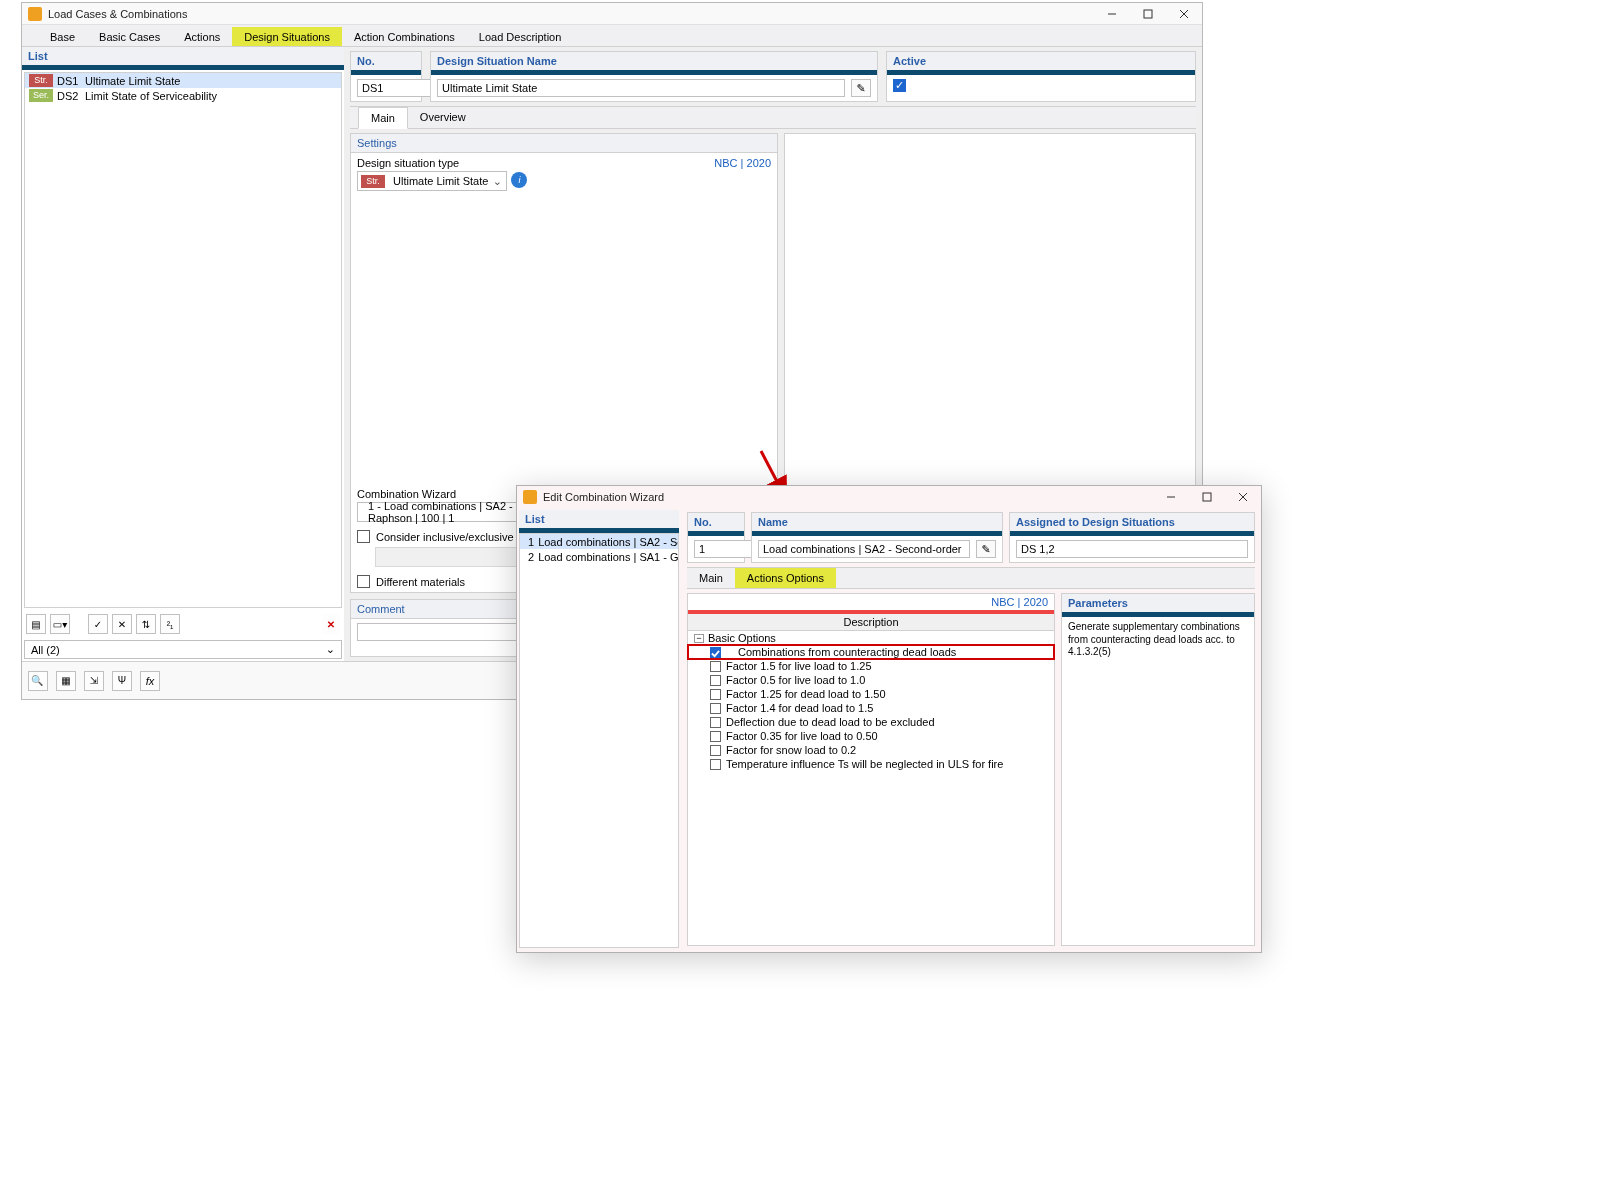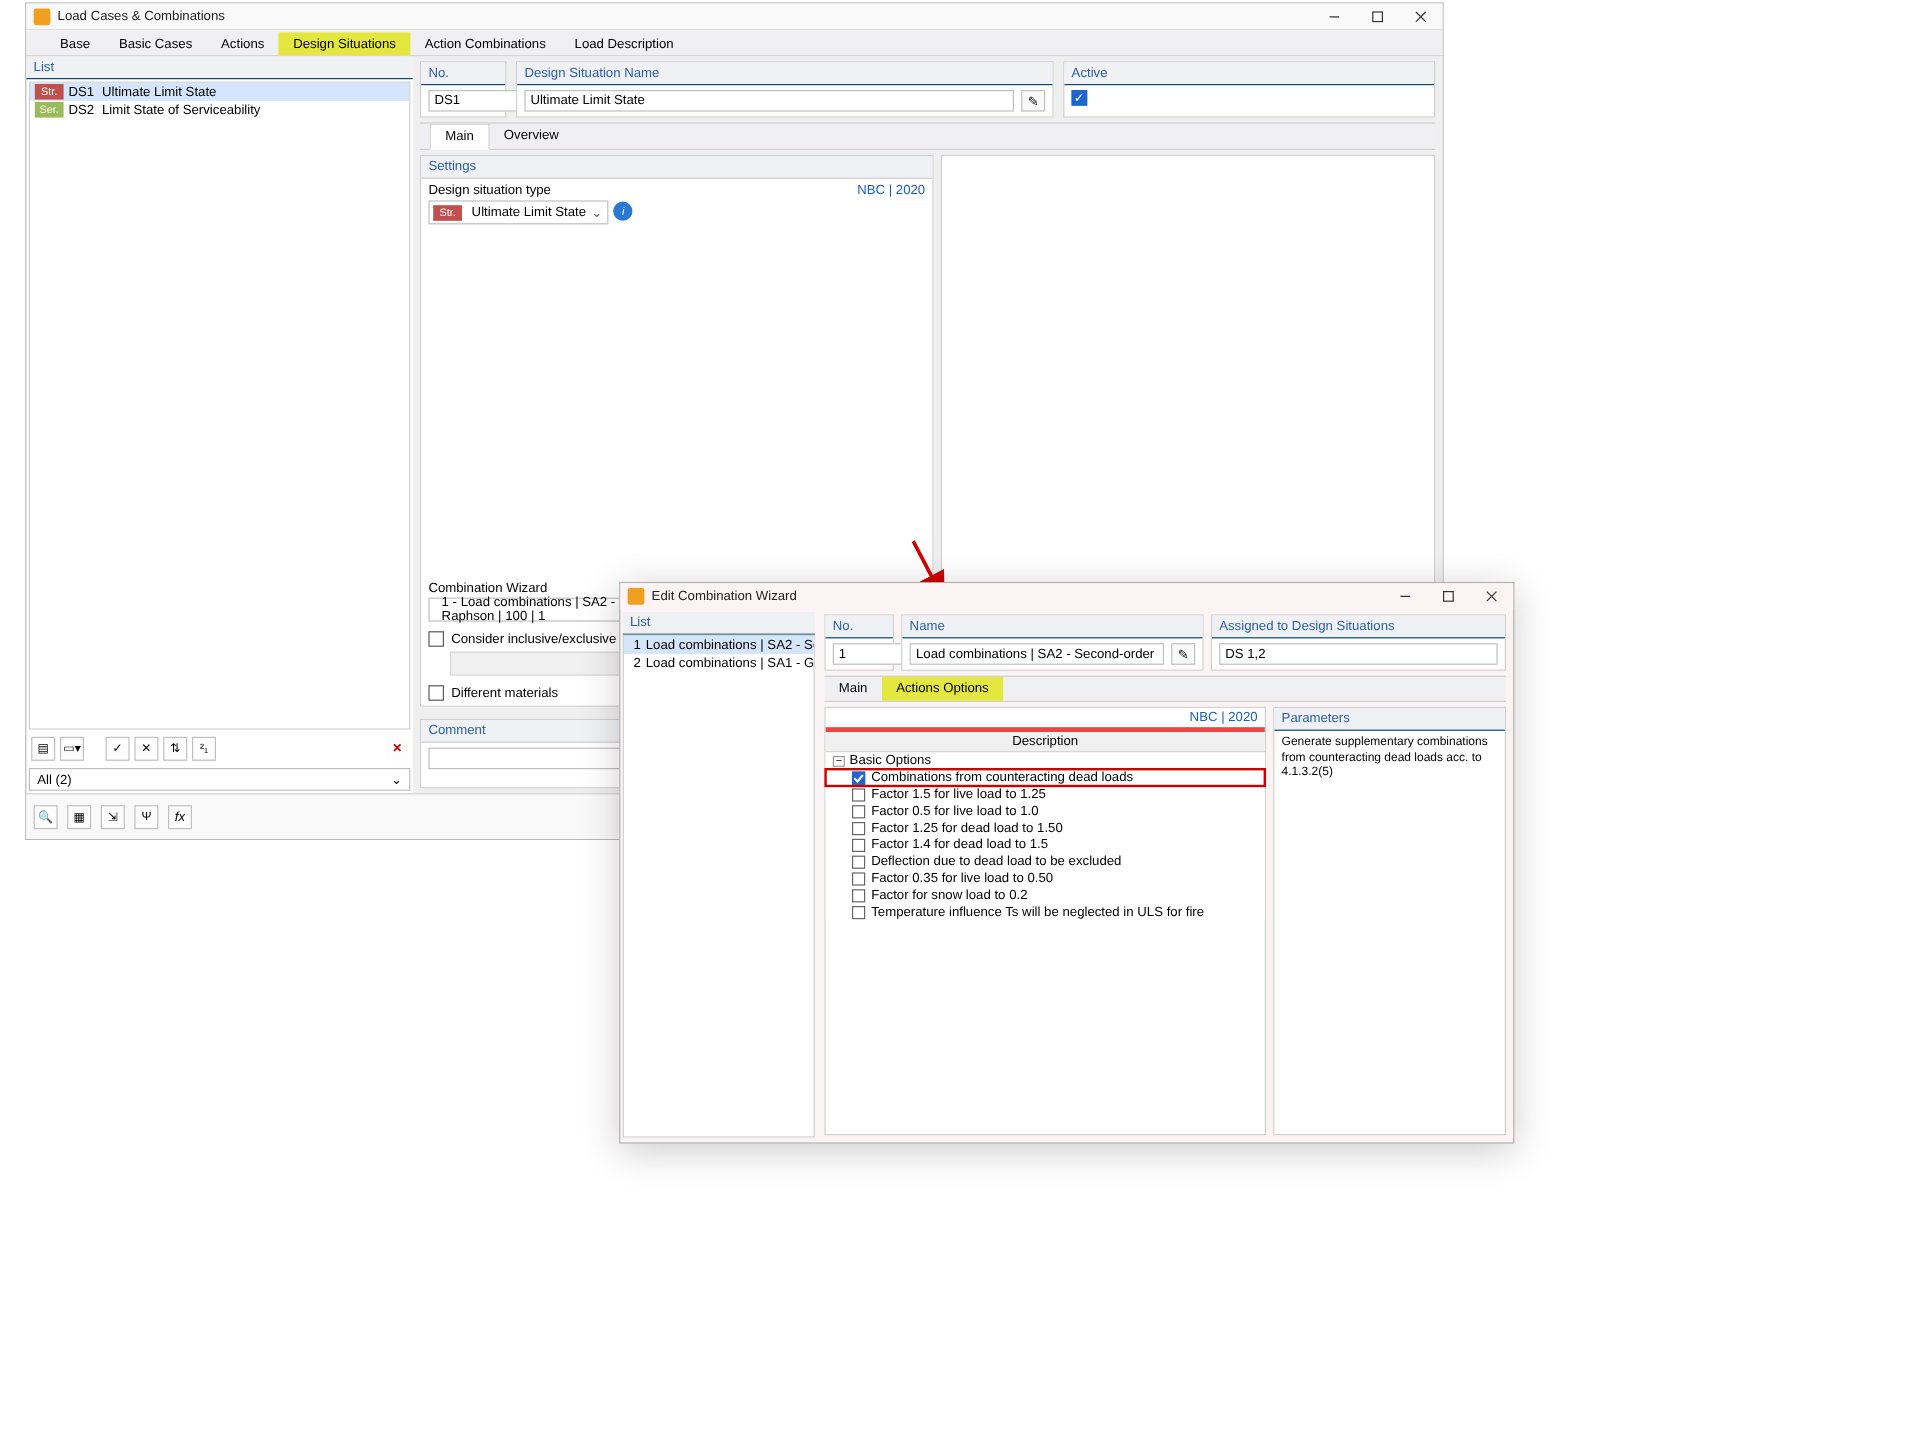--- a/index.html
+++ b/index.html
@@ -13,21 +13,21 @@
 .winctrl div { width: 36px; height:22px; display:flex; align-items:center; justify-content:center; cursor:pointer; color:#222;}
 .winctrl svg { width:10px; height:10px; }
 
 .tabs { height:22px; background:#f0f0f3; display:flex; align-items:flex-end; padding-left:16px; border-bottom:1px solid #d0d0d0; }
 .tabs .tab { padding: 4px 12px 3px; position:relative; cursor:pointer; }
 .tabs .tab.active { background:#e4e83e; }
 
 .body { display:flex; height: calc(100% - 44px - 38px); }
 
 .leftpane { width: 322px; display:flex; flex-direction:column; border-right: none;}
-.panehdr { padding:3px 6px; color:#2a5ea8; font-weight:400; background:#f0f1f5; border-bottom:1px solid #0c4a6e;}
+.panehdr { padding:3px 6px; color:#2a5ea8; font-weight:700; background:#f0f1f5; border-bottom:5px solid #0c4a6e;}
 .dsList { flex:1; background:#fff; border:1px solid #d0d0d0; margin:2px; }
 .dsRow { display:flex; align-items:center; height:15px; cursor:pointer;}
 .dsRow.sel { background:#d5e5fb; }
 .badge { width:24px; height:13px; margin: 0 4px; font-size:9px; line-height:13px; text-align:center; color:#fff;}
 .badge.str { background:#c0504d; }
 .badge.ser { background:#9bbb59; }
 .dscode { width: 28px; }
 .lp-toolbar { display:flex; gap:4px; padding:4px; align-items:center;}
 .tb-btn { width:20px; height:20px; border:1px solid #c0c0c0; background:#fdfdfd; display:flex; align-items:center; justify-content:center; cursor:pointer; font-size:10px;}
 .tb-btn.del { border:none; color:#cc0000; font-weight:bold; margin-left:auto; width:18px;}
@@ -94,21 +94,21 @@
 .stabs2 .t.act { background:#e4e83e;}
 .mmain { display:flex; gap:6px; flex:1;}
 .desc { width: 368px; background:#fff; border:1px solid #d0d0d0; display:flex; flex-direction:column;}
 .desc .nbcline{ display:flex; justify-content:flex-end; padding:2px 6px;}
 .desc .dhdr{ text-align:center; background:#f0f0f0; border-top:4px solid #ef4444; border-bottom:1px solid #d0d0d0; padding:2px;}
 .tree { background:#fff; font-size:10px; }
 .trow { display:flex; align-items:center; height:14px; padding-left:6px;}
 .trow.bopt { font-weight:400; }
 .trow .exp { width:10px; text-align:center; border:1px solid #999; height:9px; line-height:7px; font-size:9px; margin-right:4px;}
 .trow .cbx { width:11px; height:11px; border:1px solid #666; margin: 0 5px 0 16px;}
-.trow.hl { outline:2px solid #d10000; outline-offset:-1px;}
+.trow.hl { outline:2px solid #d10000; outline-offset:-1px;gap:12px;}
 .trow.hl .cbx{ background:#1e66cf; border-color:#1e66cf;}
 .params { flex:1; background:#fff; border:1px solid #d0d0d0;}
 .params .pbody { padding:4px 6px; font-size:10px; line-height:1.25;}
 </style>
 </head>
 <body>
 
 <div class="mainwin">
   <div class="titlebar">
     <span class="ticon"></span>

